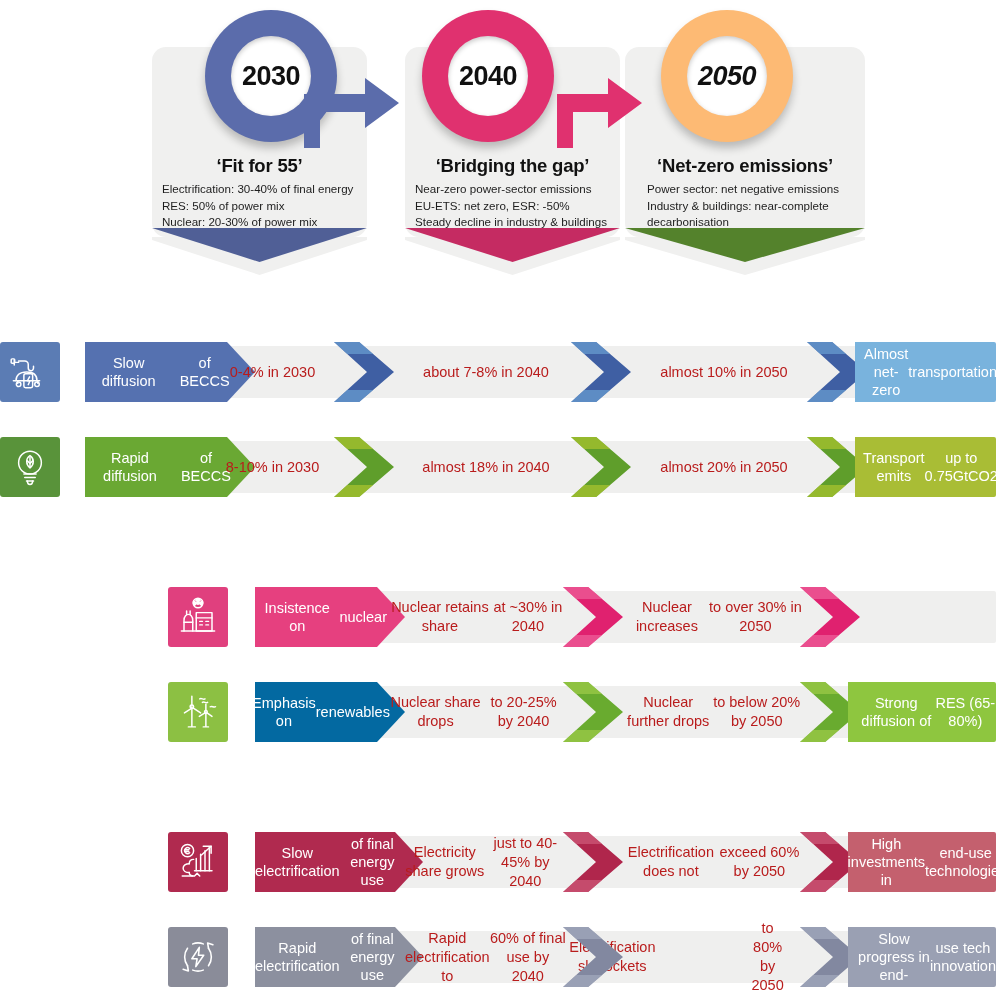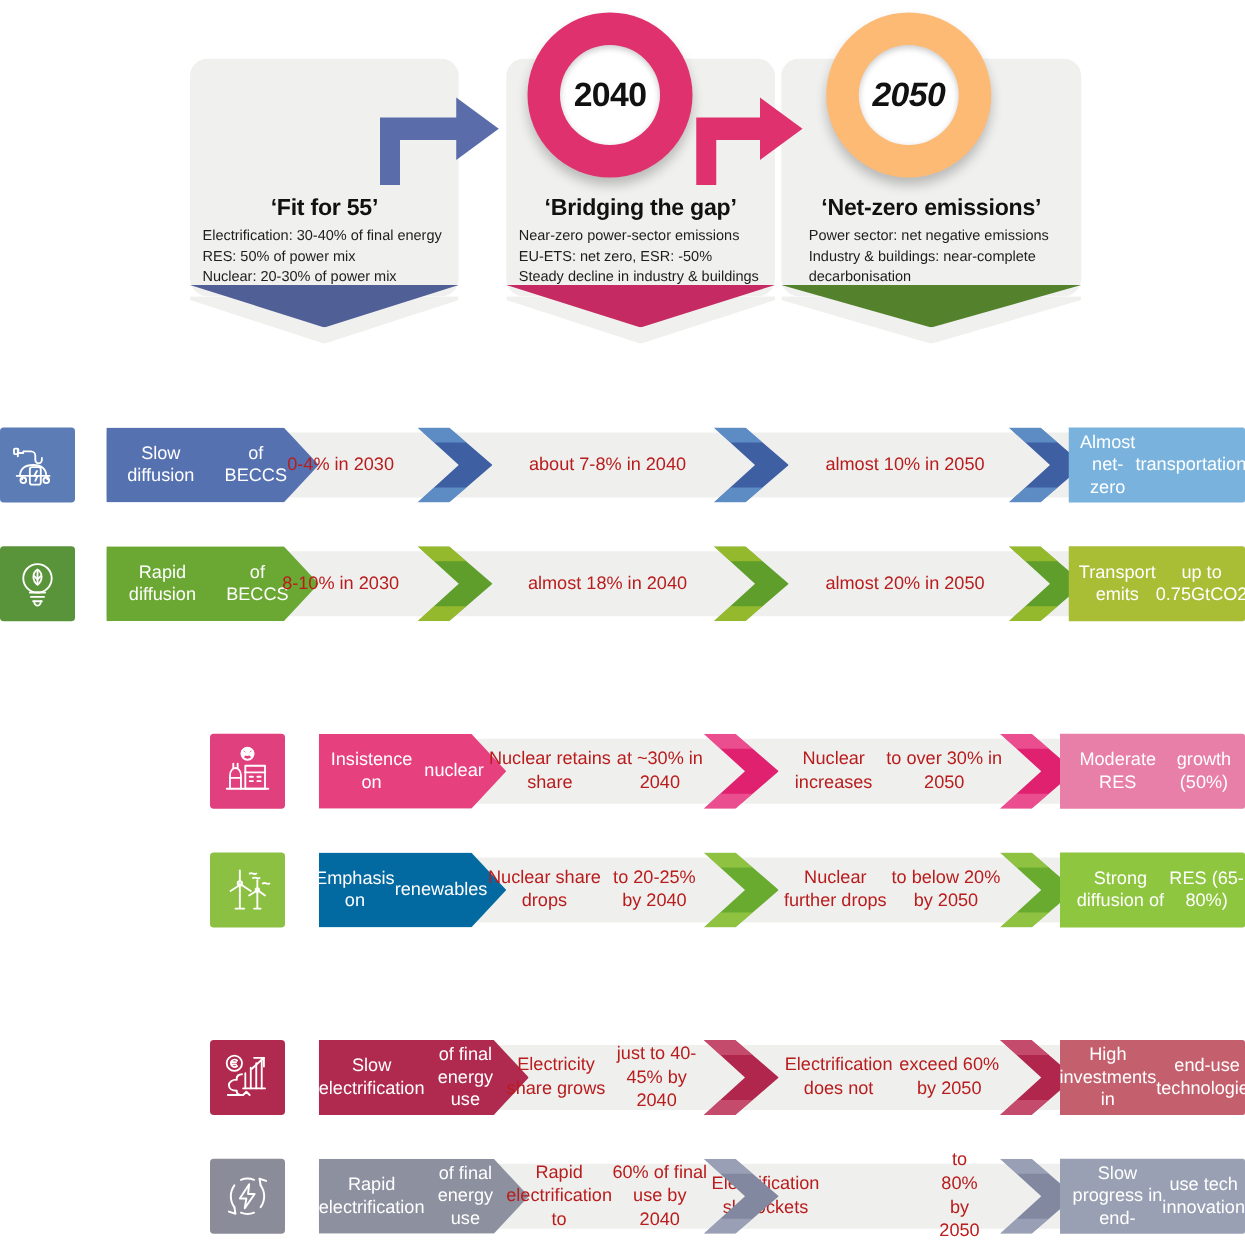--- a/index.html
+++ b/index.html
@@ -98,20 +98,23 @@
     <div class="tl-card" style="left: 152px;">
       <div class="notch" style="width: 215px;"></div>
       <div class="tl-title">‘Fit for 55’</div>
       <div class="tl-lines">
         <div>Electrification: 30-40% of final energy</div>
         <div>RES: 50% of power mix</div>
         <div>Nuclear: 20-30% of power mix</div>
       </div>
     </div>
     <div class="tl-ribbon" style="left: 152px; width: 215px; background: rgb(91, 108, 171); filter: brightness(0.88);"></div>
+    <div class="donut" style="left: 205px; background: rgb(91, 108, 171);">
+      <div class="hole">2030</div>
+    </div>
     <div class="tl-card" style="left: 405px;">
       <div class="notch" style="width: 215px;"></div>
       <div class="tl-title">‘Bridging the gap’</div>
       <div class="tl-lines">
         <div>Near-zero power-sector emissions</div>
         <div>EU-ETS: net zero, ESR: -50%</div>
         <div>Steady decline in industry &amp; buildings</div>
       </div>
     </div>
     <div class="tl-ribbon" style="left: 405px; width: 215px; background: rgb(224, 49, 111); filter: brightness(0.88);"></div>
@@ -265,25 +268,20 @@
         <span>to over 30% in 2050</span>
       </div>
       <div class="chev" style="left: 563px; background: rgb(224, 33, 111);">
         <div class="lt" style="background: rgb(240, 107, 161);"></div>
         <div class="lb" style="background: rgb(240, 107, 161);"></div>
       </div>
       <div class="chev" style="left: 800px; background: rgb(224, 33, 111);">
         <div class="lt" style="background: rgb(240, 107, 161);"></div>
         <div class="lb" style="background: rgb(240, 107, 161);"></div>
       </div>
-      <div class="end-tag" style="left: 848px; width: 148px; background: rgb(232, 127, 168);">
-        <span>Moderate RES</span>
-        <br>
-        <span>growth (50%)</span>
-      </div>
     </div>
     <div class="row" style="top: 682px; left: 0px; width: 996px;">
       <div class="track" style="left: 255px; width: 741px;"></div>
       <div class="icon-box" style="left: 168px; background: rgb(140, 192, 67);">
         <svg viewBox="0 0 48 48" fill="none" stroke="#fff" stroke-width="1.7" stroke-linecap="round" stroke-linejoin="round">
           <path d="M17 18v22M13 41h8"></path>
           <circle cx="17" cy="18" r="2"></circle>
           <path d="M17 16V6M17 19.5L8.5 25M18.7 19.5L27 25"></path>
           <path d="M33 24v16M30 41h6"></path>
           <circle cx="33" cy="24" r="1.6"></circle>

